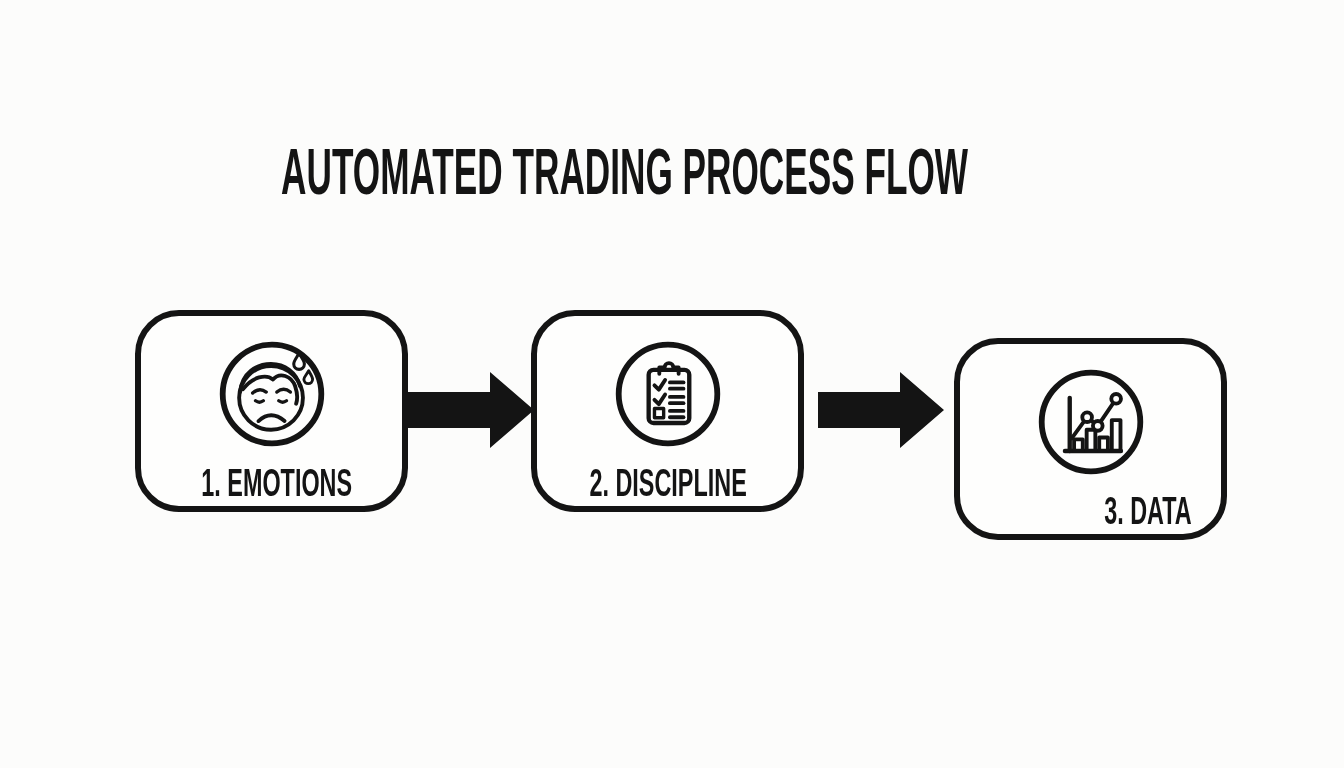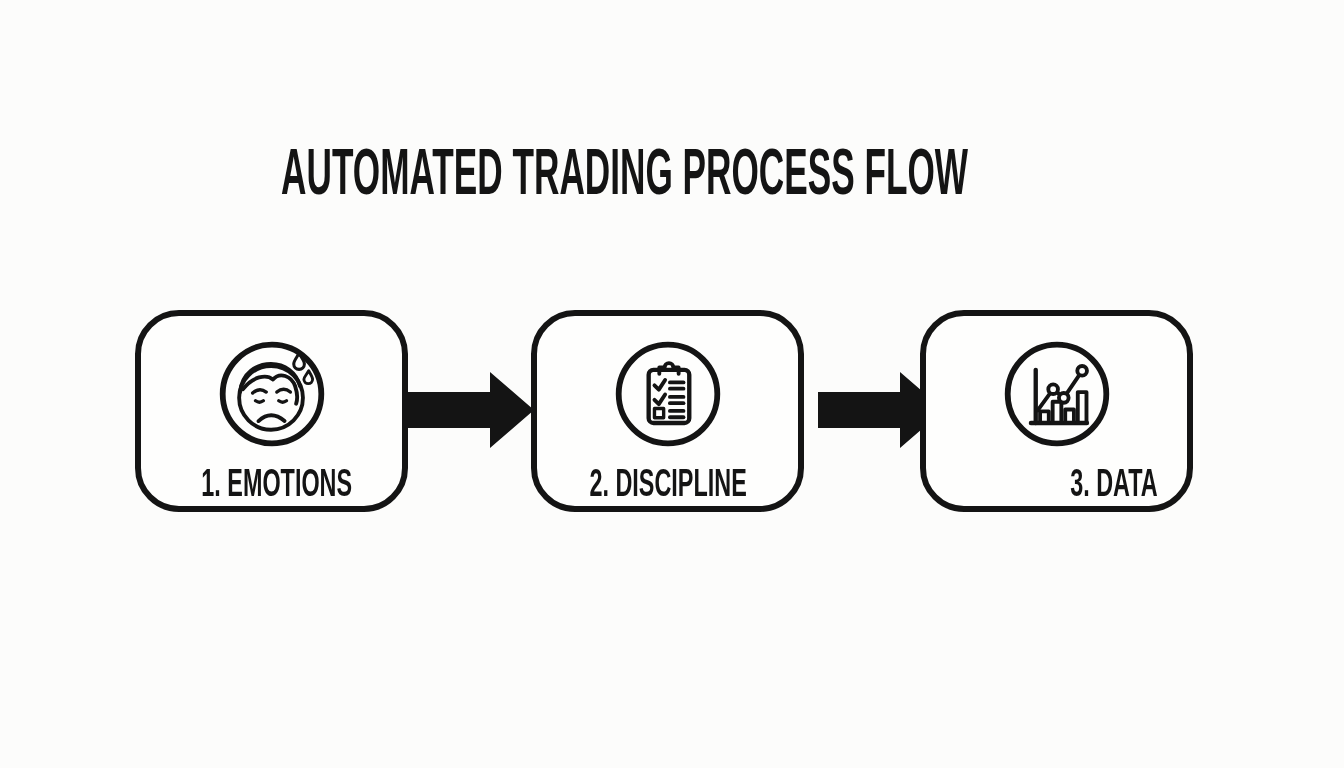--- a/index.html
+++ b/index.html
@@ -41,21 +41,21 @@
   .step{
     position:absolute;
     top:310px;
     width:273px;height:202px;
     background:var(--box-bg);
     border:6px solid var(--ink);
     border-radius:44px;
   }
   .step-1{left:135px;}
   .step-2{left:531px;}
-  .step-3{left:920px;}
+  .step-3{left:954px;margin-top:28px;}
   .step-icon{
     position:absolute;
     top:20px;left:50%;
     transform:translateX(-50%);
     width:116px;height:116px;
   }
   .step-label-wrap{
     position:absolute;
     top:147px;left:0;width:100%;
     text-align:right;

